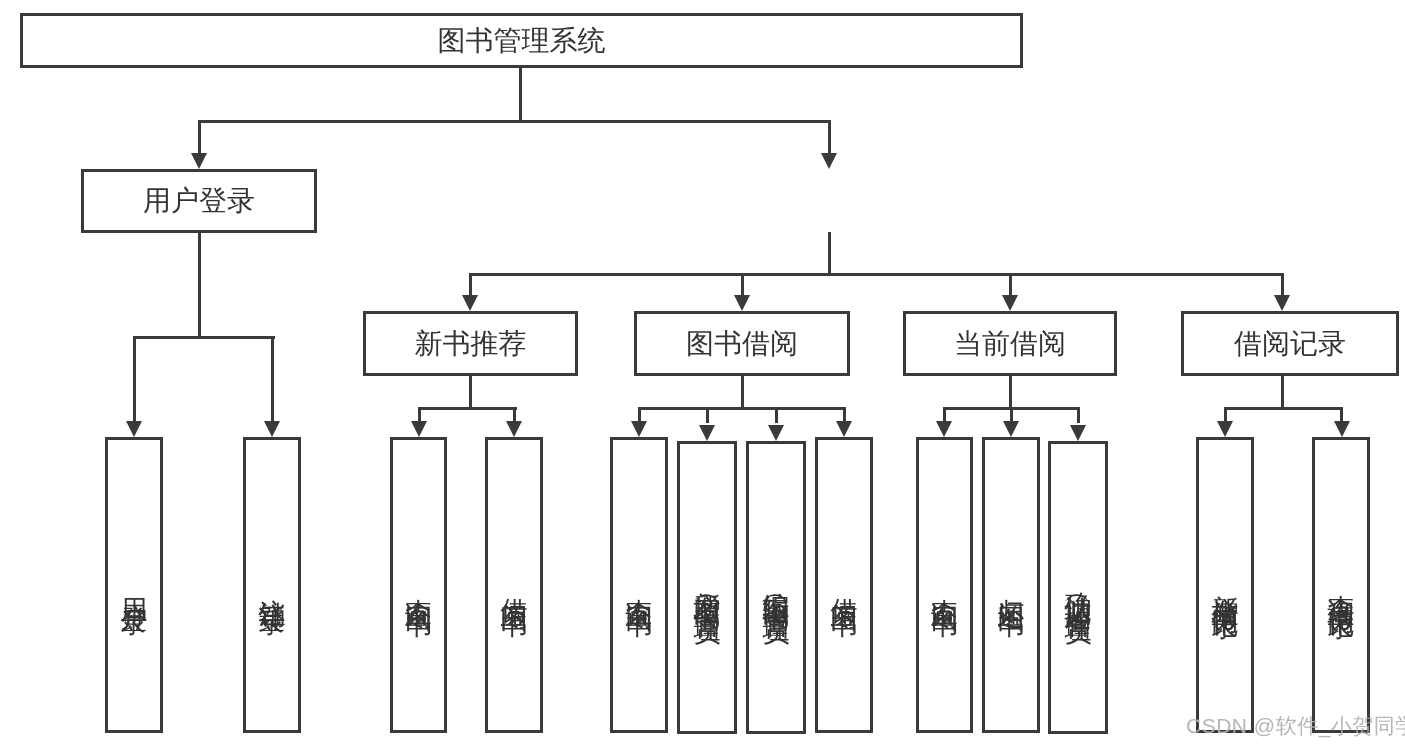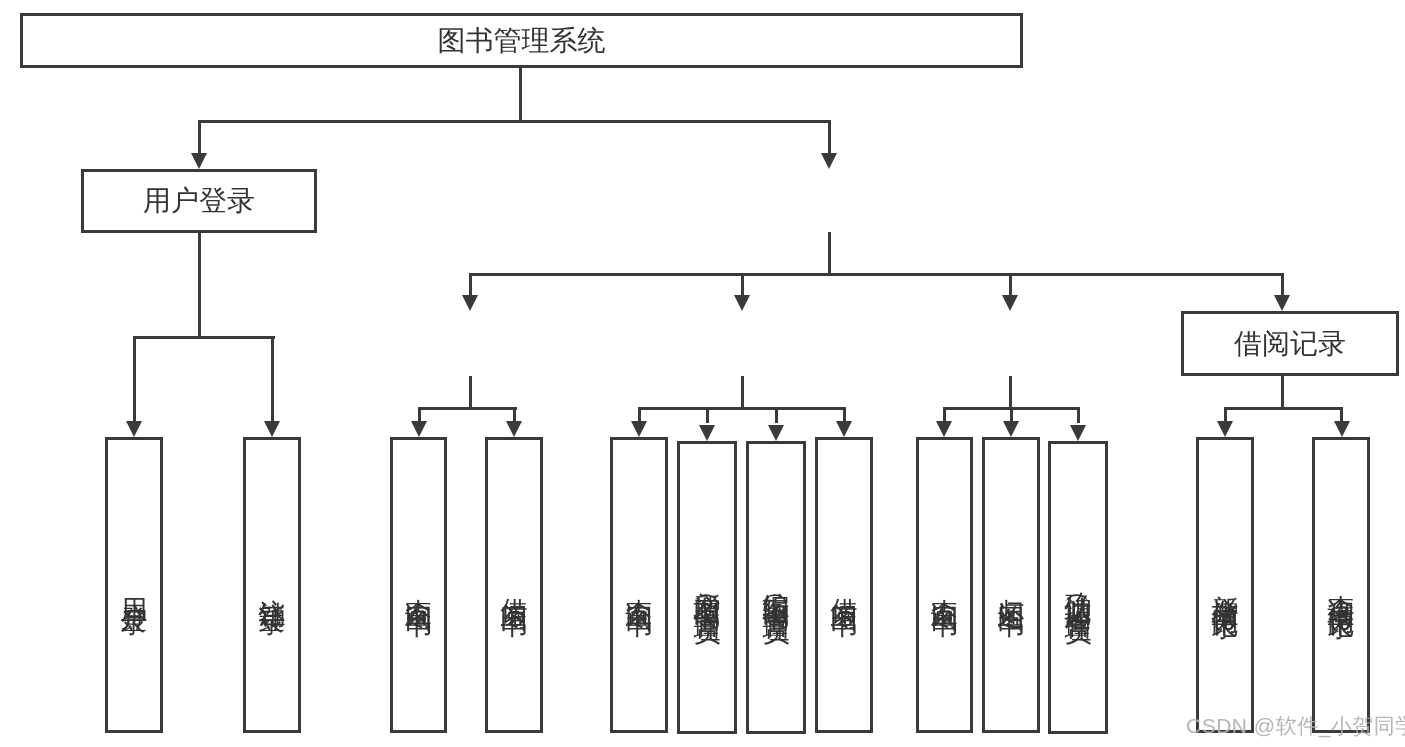--- a/index.html
+++ b/index.html
@@ -99,20 +99,29 @@
   <div class="hline" style="left:469px; top:273px; width:815px;"></div>
   <div class="vline" style="left:469px; top:273px; height:25px;"></div>
   <div class="vline" style="left:741px; top:273px; height:25px;"></div>
   <div class="vline" style="left:1009px; top:273px; height:25px;"></div>
   <div class="vline" style="left:1281px; top:273px; height:25px;"></div>
   <div class="arrow" style="left:462px; top:295px;"></div>
   <div class="arrow" style="left:734px; top:295px;"></div>
   <div class="arrow" style="left:1002px; top:295px;"></div>
   <div class="arrow" style="left:1274px; top:295px;"></div>
 
+  <div class="hbox" style="left:363px; top:311px; width:215px; height:65px;">
+    <span>新书推荐</span>
+  </div>
+  <div class="hbox" style="left:634px; top:311px; width:216px; height:65px;">
+    <span>图书借阅</span>
+  </div>
+  <div class="hbox" style="left:903px; top:311px; width:214px; height:65px;">
+    <span>当前借阅</span>
+  </div>
   <div class="hbox" style="left:1173px; top:311px; width:218px; height:65px;margin-left:8px;">
     <span>借阅记录</span>
   </div>
 
   <div class="vline" style="left:469px; top:376px; height:34px;"></div>
   <div class="hline" style="left:418px; top:407px; width:99px;"></div>
   <div class="vline" style="left:418px; top:407px; height:16px;"></div>
   <div class="vline" style="left:513px; top:407px; height:16px;"></div>
   <div class="arrow" style="left:411px; top:421px;"></div>
   <div class="arrow" style="left:506px; top:421px;"></div>

